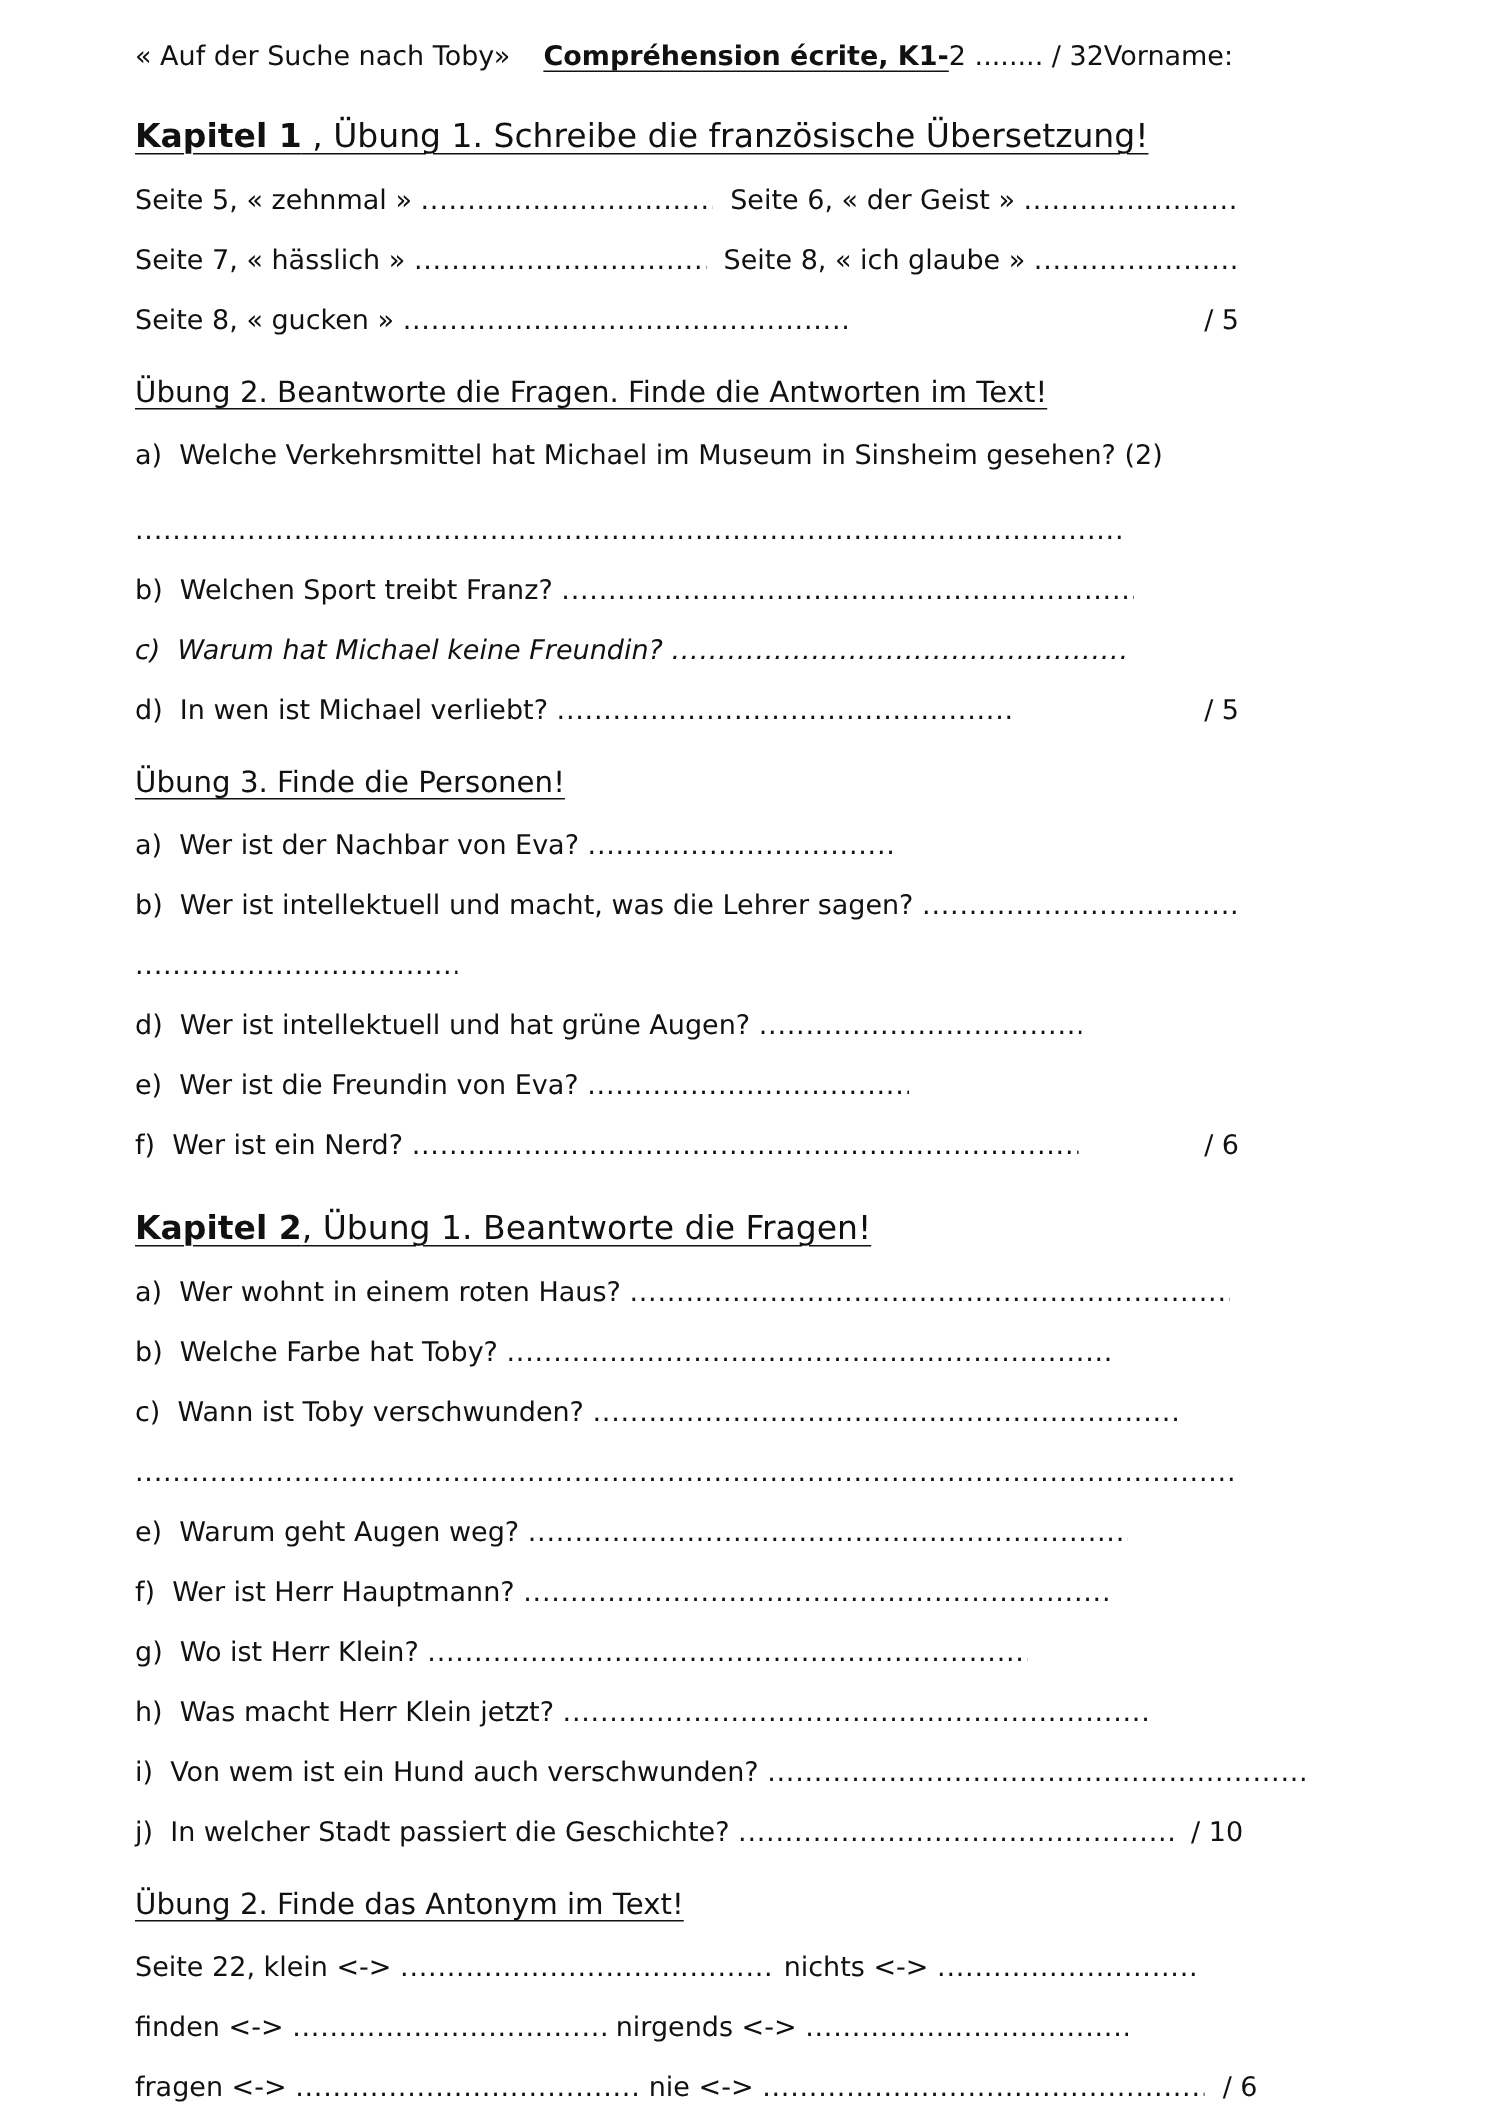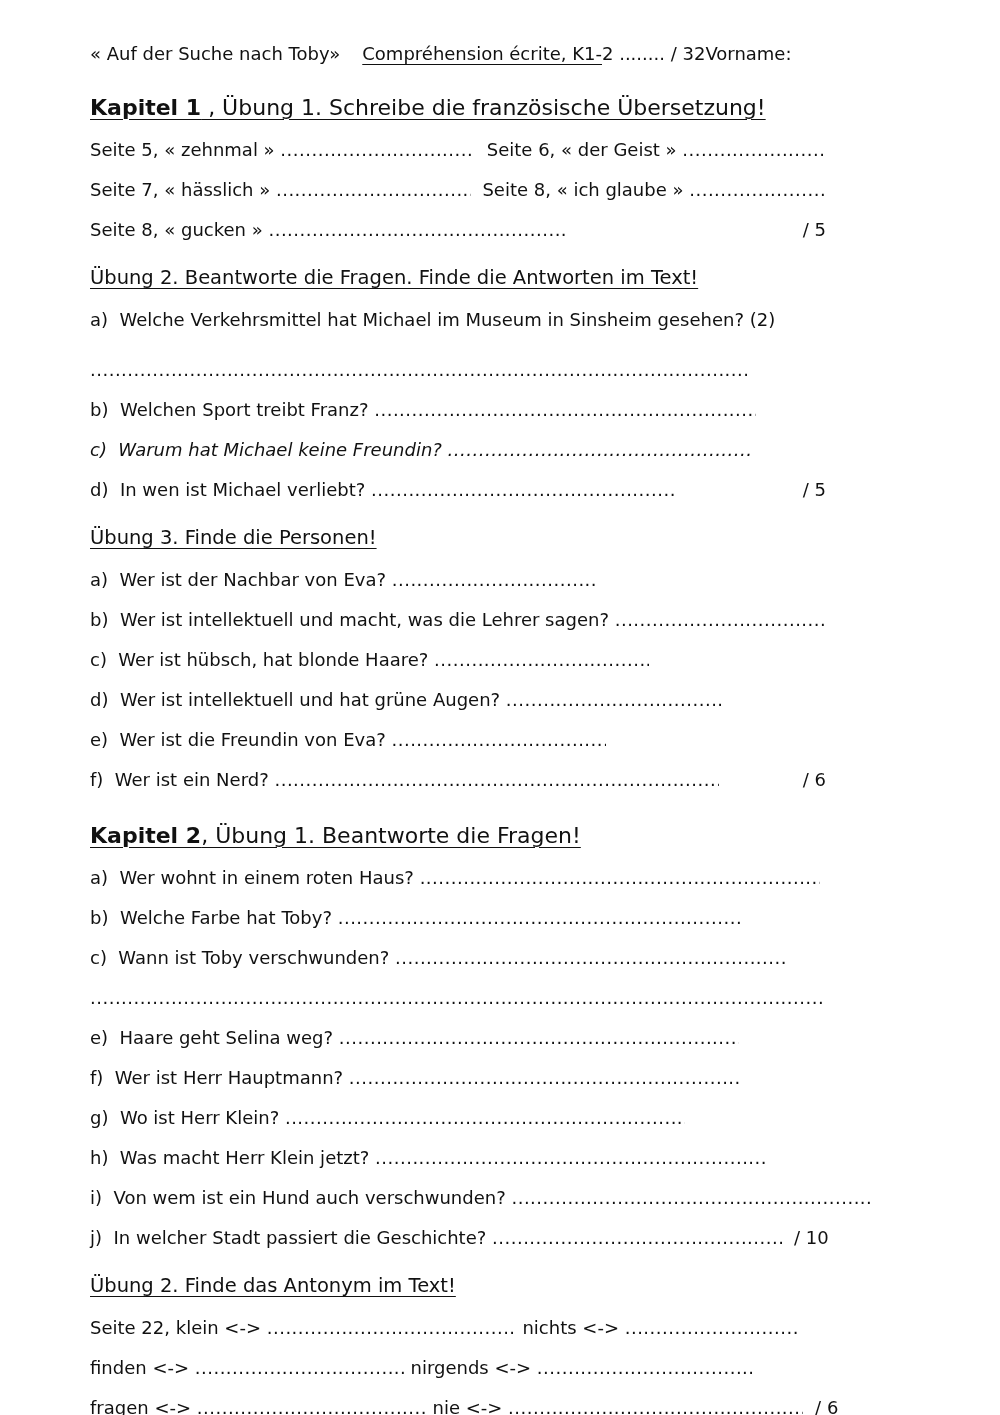--- a/index.html
+++ b/index.html
@@ -1,34 +1,34 @@
 <!DOCTYPE html>
 <html><head>
 <meta charset="utf-8">
 <style>
   html,body{margin:0;padding:0;background:#ffffff;}
   .page{
     width:896px;height:1415px;background:#ffffff;color:#111;
     font-family:"DejaVu Sans",sans-serif;
-    box-sizing:border-box;padding:36px 70px 0 90px;
+    box-sizing:border-box;padding:20px 70px 0 90px;
     overflow:hidden;position:relative;
   }
   .row{display:flex;align-items:flex-end;height:40px;line-height:40px;font-size:18px;}
   .row > span{white-space:pre;flex-shrink:0;}
   .header-row{height:36px;line-height:36px;font-size:18px;}
   .heading{height:44px;line-height:44px;font-size:19.5px;}
   .heading.big{font-size:22px;}
   .ul{text-decoration:underline;text-underline-offset:4px;text-decoration-thickness:1.3px;}
   .b{font-weight:bold;}
   .dots{
     overflow:hidden;display:block;color:#111;
     letter-spacing:0.5px;flex-shrink:1;
   }
   .score{margin-left:auto;padding-left:12px;}
-  .test-title{margin-left:22px;}
+  .test-title{margin-left:22px;font-weight:bold;}
   .vorname{margin-left:auto;margin-right:72px;}
 </style>
 </head>
 <body>
 
 <div class="page">
   <div class="row header-row">
     <span>« Auf der Suche nach Toby»</span>
     <span class="ul test-title">Compréhension écrite, K1-</span>
     <span>2</span>
@@ -85,21 +85,20 @@
       </div>
       <div class="row ">
         <span>a)  Wer ist der Nachbar von Eva? </span>
         <span class="dots" style="width: 205px;">............................................................................................................................................................................................................................................................................................................</span>
       </div>
       <div class="row ">
         <span>b)  Wer ist intellektuell und macht, was die Lehrer sagen? </span>
         <span class="dots" style="width: 210px;">............................................................................................................................................................................................................................................................................................................</span>
       </div>
       <div class="row ">
-        <span>c)  Wer ist hübsch, hat blonde Haare? </span>
         <span class="dots" style="width: 215px;">............................................................................................................................................................................................................................................................................................................</span>
       </div>
       <div class="row ">
         <span>d)  Wer ist intellektuell und hat grüne Augen? </span>
         <span class="dots" style="width: 215px;">............................................................................................................................................................................................................................................................................................................</span>
       </div>
       <div class="row ">
         <span>e)  Wer ist die Freundin von Eva? </span>
         <span class="dots" style="width: 215px;">............................................................................................................................................................................................................................................................................................................</span>
       </div>
@@ -121,21 +120,21 @@
         <span class="dots" style="width: 405px;">............................................................................................................................................................................................................................................................................................................</span>
       </div>
       <div class="row ">
         <span>c)  Wann ist Toby verschwunden? </span>
         <span class="dots" style="width: 390px;">............................................................................................................................................................................................................................................................................................................</span>
       </div>
       <div class="row ">
         <span class="dots" style="flex-grow: 1; width: 10px;">............................................................................................................................................................................................................................................................................................................</span>
       </div>
       <div class="row ">
-        <span>e)  Haare geht Selina weg? </span>
+        <span>e)  Warum geht Augen weg? </span>
         <span class="dots" style="width: 400px;">............................................................................................................................................................................................................................................................................................................</span>
       </div>
       <div class="row ">
         <span>f)  Wer ist Herr Hauptmann? </span>
         <span class="dots" style="width: 390px;">............................................................................................................................................................................................................................................................................................................</span>
       </div>
       <div class="row ">
         <span>g)  Wo ist Herr Klein? </span>
         <span class="dots" style="width: 400px;">............................................................................................................................................................................................................................................................................................................</span>
       </div>

